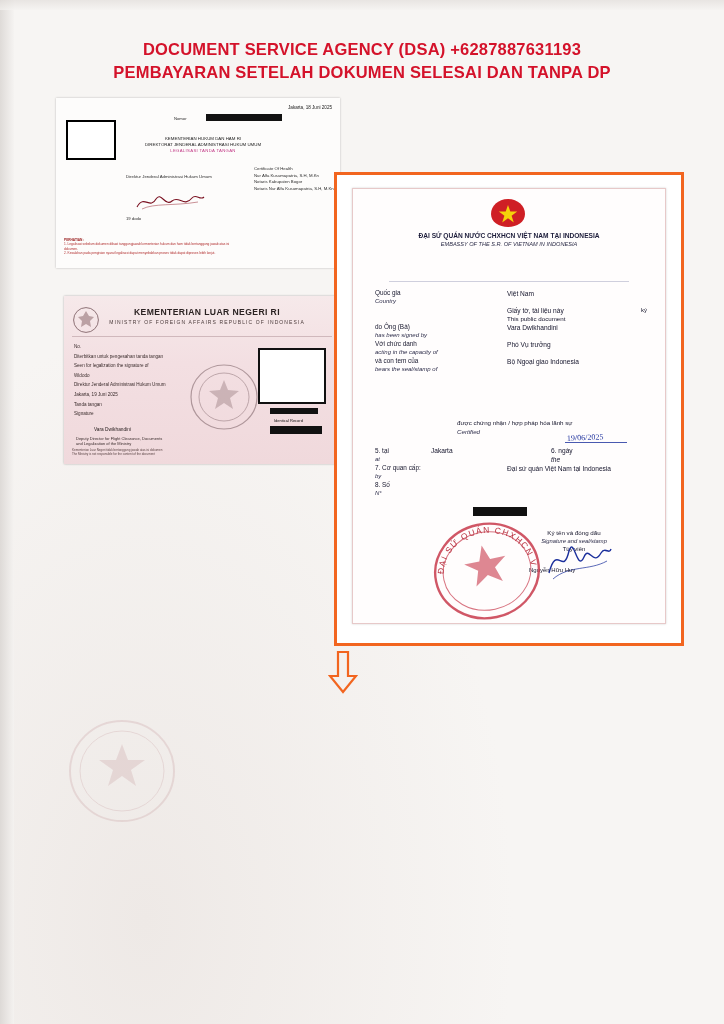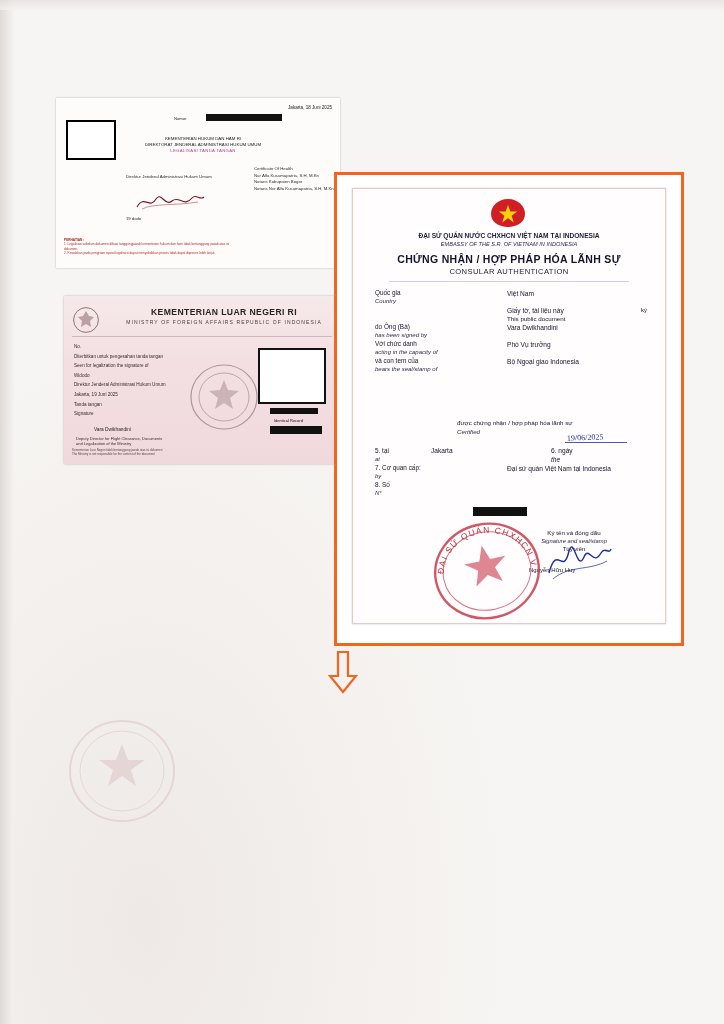--- a/index.html
+++ b/index.html
@@ -88,21 +88,21 @@
     position:absolute;left:64px;top:296px;width:276px;height:168px;
     background:linear-gradient(180deg,#f6e9ea 0%,#f3dfe2 40%,#f0d9dc 100%);
     box-shadow:0 0 2px rgba(0,0,0,.28);
     overflow:hidden;color:#3a2c2c;
   }
   .doc2 .d2-emblem{
     position:absolute;left:8px;top:10px;width:28px;height:28px;
     opacity:.75;
   }
   .doc2 .d2-title{
-    position:absolute;left:48px;top:11px;width:224px;text-align:center;
+    position:absolute;left:31px;top:11px;width:224px;text-align:center;
   }
   .doc2 .d2-title .t1{font-size:8.6px;font-weight:bold;letter-spacing:.4px;color:#2b2222;}
   .doc2 .d2-title .t2{font-size:5px;letter-spacing:1.1px;color:#4a3a3a;margin-top:2px;}
   .doc2 .d2-rule{position:absolute;left:8px;top:40px;width:260px;height:1px;background:#b79ba0;opacity:.6;}
   .doc2 .d2-body{
     position:absolute;left:10px;top:46px;width:180px;font-size:4.6px;line-height:9.6px;color:#3a2c2c;
   }
   .doc2 .d2-body .lbl{display:block;}
   .doc2 .d2-name{
     position:absolute;left:30px;top:131px;font-size:4.8px;color:#2b2222;
@@ -200,20 +200,24 @@
     opacity:.14;
   }
 </style>
 </head>
 <body>
 
 <div class="page">
   <div class="edge-left"></div>
   <div class="edge-top"></div>
 
+  <div class="header">
+    <div class="l1">DOCUMENT SERVICE AGENCY (DSA) +6287887631193</div>
+    <div class="l2">PEMBAYARAN SETELAH DOKUMEN SELESAI DAN TANPA DP</div>
+  </div>
 
   <div class="doc1">
     <div class="d1-top">Jakarta, 18 Juni 2025</div>
     <div class="d1-nomor">Nomor</div>
     <div class="d1-blackbar"></div>
     <div class="d1-box"></div>
 
     <div class="d1-kop">
       <div>KEMENTERIAN HUKUM DAN HAM RI</div>
       <div>DIREKTORAT JENDERAL ADMINISTRASI HUKUM UMUM</div>
@@ -301,24 +305,20 @@
         <path d="M23 2 C33 2, 40 9, 40 17 C40 25, 32 30, 23 30 C14 30, 6 25, 6 17 C6 9, 13 2, 23 2 Z" fill="#cf1f25"></path>
         <path d="M23 8 L25.3 14.6 L32.2 14.6 L26.6 18.8 L28.8 25.4 L23 21.3 L17.2 25.4 L19.4 18.8 L13.8 14.6 L20.7 14.6 Z" fill="#f5d20a"></path>
       </svg>
     </div>
 
     <div class="d3-head">
       <div class="h1">ĐẠI SỨ QUÁN NƯỚC CHXHCN VIỆT NAM TẠI INDONESIA</div>
       <div class="h2">EMBASSY OF THE S.R. OF VIETNAM IN INDONESIA</div>
     </div>
 
-    <div class="d3-title">
-      <div class="tt1">CHỨNG NHẬN / HỢP PHÁP HÓA LÃNH SỰ</div>
-      <div class="tt2">CONSULAR AUTHENTICATION</div>
-    </div>
     <div class="d3-rule"></div>
 
     <div class="d3-rows">
       <div class="d3-row">
         <span class="vi">Quốc gia</span>
         <span class="en">Country</span>
         <span class="val">Việt Nam</span>
       </div>
       <div class="d3-row">
         <span class="val">Giấy tờ, tài liệu này</span>

